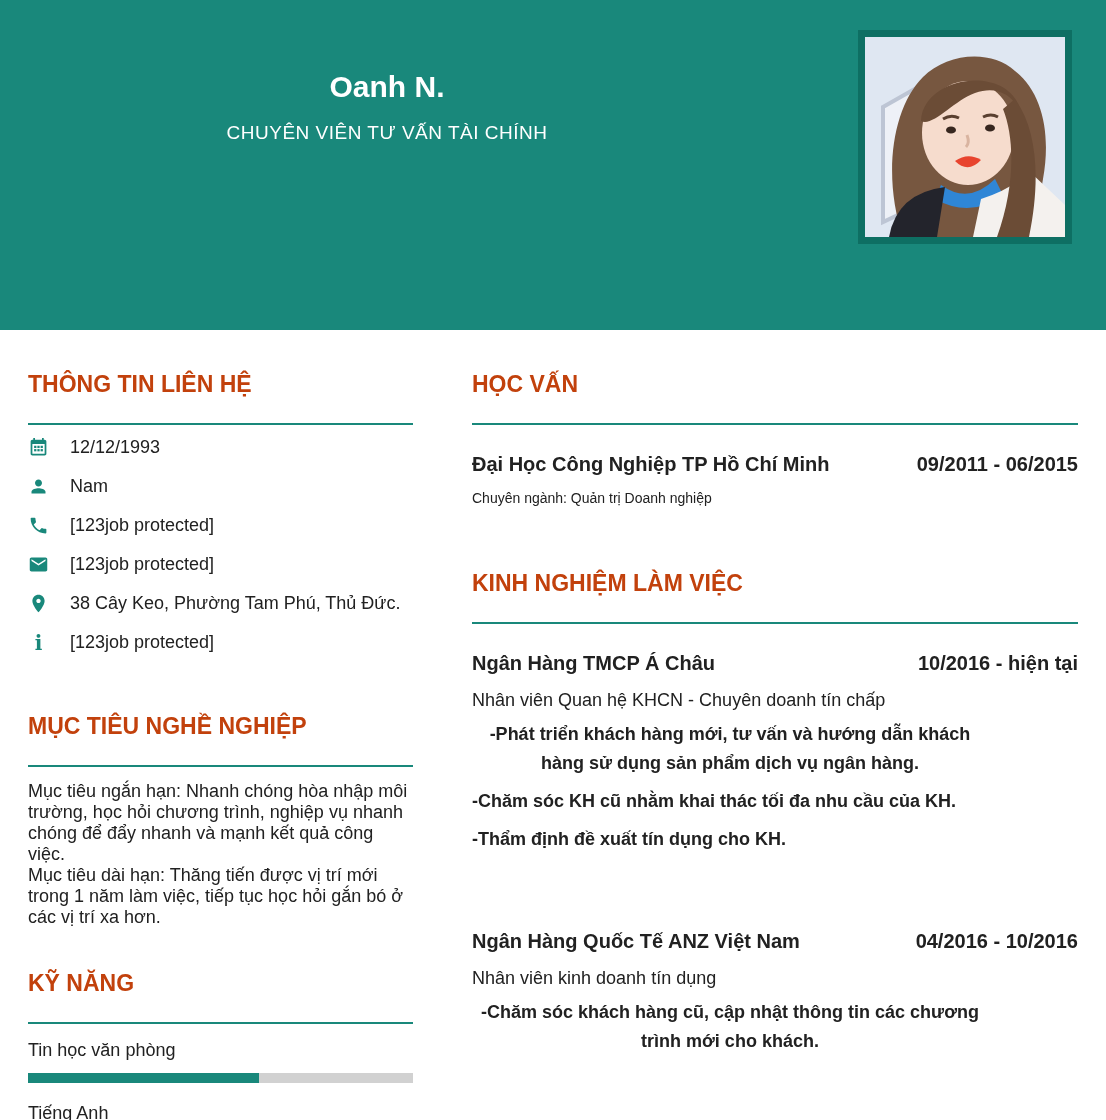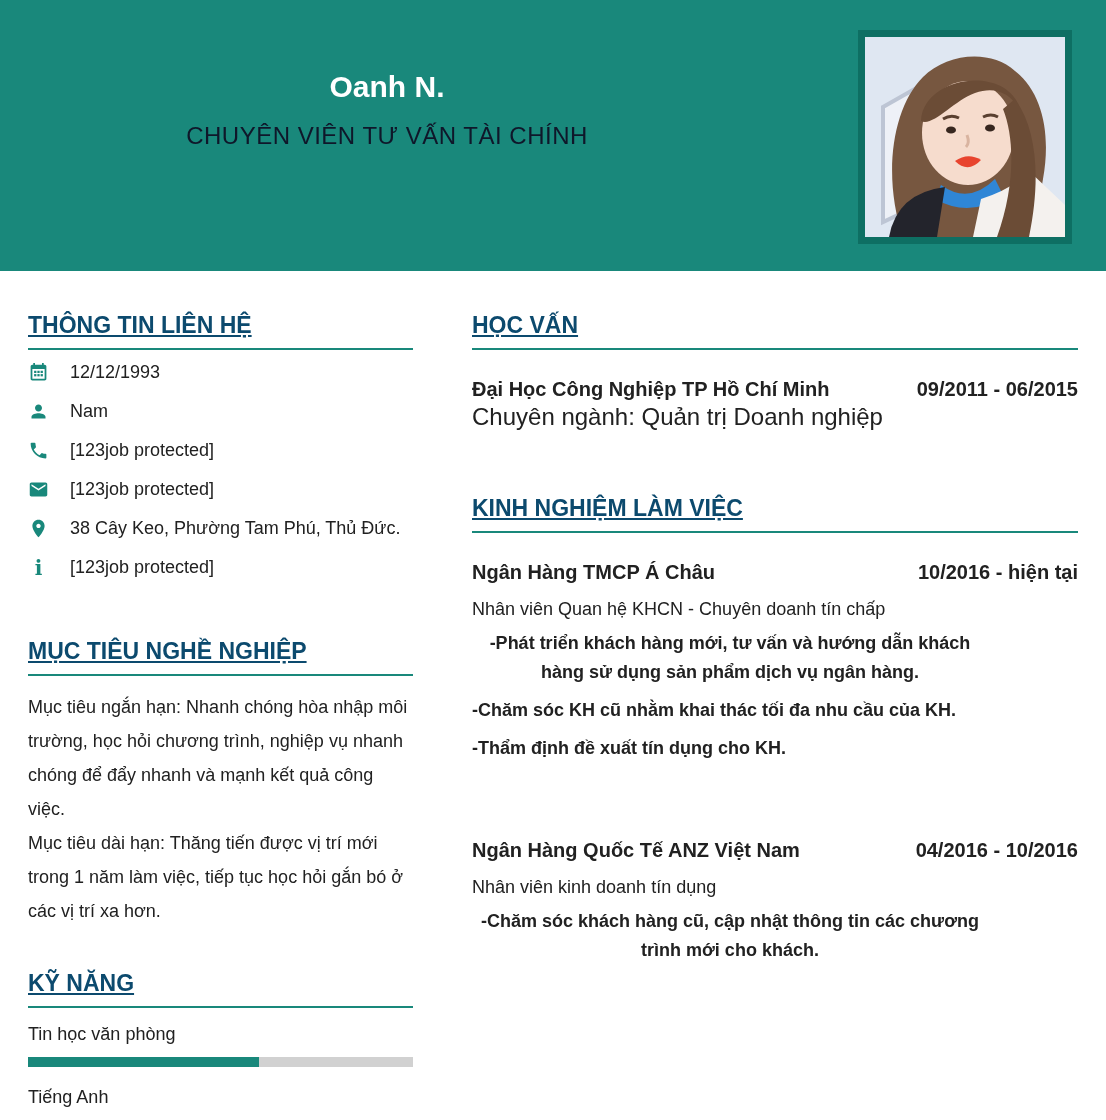--- a/index.html
+++ b/index.html
@@ -1,61 +1,61 @@
 <!DOCTYPE html>
 <html><head>
 <meta charset="utf-8">
 <style>
   * { margin:0; padding:0; box-sizing:border-box; }
   html,body { width:1106px; height:1120px; overflow:hidden; background:#ffffff;
     font-family:"Liberation Sans","DejaVu Sans",sans-serif; color:#212121; }
 
   
-  .header { position:relative; width:1106px; height:271px; background:#19887B; }
+  .header { position:relative; width:1106px; height:330px; background:#19887B; }
   .header-inner { position:absolute; left:0; top:0; width:774px; text-align:center; }
   .name { margin-top:70px; font-size:30px; font-weight:bold; color:#ffffff; }
-  .role-title { margin-top:18px; font-size:24px; color:#0f172a; letter-spacing:.5px; }
+  .role-title { margin-top:18px; font-size:19px; color:#ffffff; letter-spacing:.5px; }
   .photo-frame { position:absolute; top:30px; right:34px; width:214px; height:214px;
     border:7px solid #0E6F63; background:#dfe7f2; }
   .photo-frame svg { display:block; width:200px; height:200px; }
 
   
   .columns { display:flex; padding:0 28px; }
   .col-left  { flex:none; width:385px; }
   .col-right { flex:1; margin-left:59px; min-width:0; }
 
   .section { margin-top:42px; }
   .section.first { margin-top:41px; }
-  .section-heading { font-size:23px; font-weight:bold; color:#0c4a6e;
-    padding-bottom:9px; border-bottom:2px solid #19887B;text-decoration:underline; }
+  .section-heading { font-size:23px; font-weight:bold; color:#c2410c;
+    padding-bottom:25px; border-bottom:2px solid #19887B; }
 
   
   .contact-list { margin-top:12px; }
   .contact-row { display:flex; align-items:flex-start; height:39px; }
   .contact-icon { flex:none; width:21px; height:21px; color:#19887B; margin-right:21px;
     display:flex; align-items:center; justify-content:center; }
   .contact-icon svg { width:21px; height:21px; fill:currentColor; }
   .info-glyph { font-family:"DejaVu Serif",serif; font-weight:bold; font-size:20px;
     color:#19887B; line-height:1; }
   .contact-text { font-size:18px; white-space:nowrap; }
 
   
   .objective-body { margin-top:14px; }
-  .objective-body p { font-size:18px; line-height:34px; }
+  .objective-body p { font-size:18px; line-height:21px; }
 
   
   .skill-label { margin-top:16px; font-size:18px; }
   .skill-bar { margin-top:12px; width:100%; height:10px; background:#D1D1D1; }
   .skill-fill { height:100%; background:#19887B; }
 
   
   .entry-row { display:flex; justify-content:space-between; align-items:baseline; margin-top:28px; }
   .entry-title { font-size:20px; font-weight:bold; }
   .entry-dates { font-size:20px; font-weight:bold; white-space:nowrap; margin-left:12px; }
-  .entry-detail { margin-top:2px; font-size:24px; }
+  .entry-detail { margin-top:14px; font-size:14px; }
 
   .job { margin-top:76px; }
   .job.first-job { margin-top:20px; }
   .job-role { margin-top:15px; font-size:18px; }
   .bullet { margin-top:9px; font-size:18px; line-height:29px;font-weight:bold; }
   .bullet.center { width:516px; text-align:center; }
 </style>
 </head>
 <body>
 

